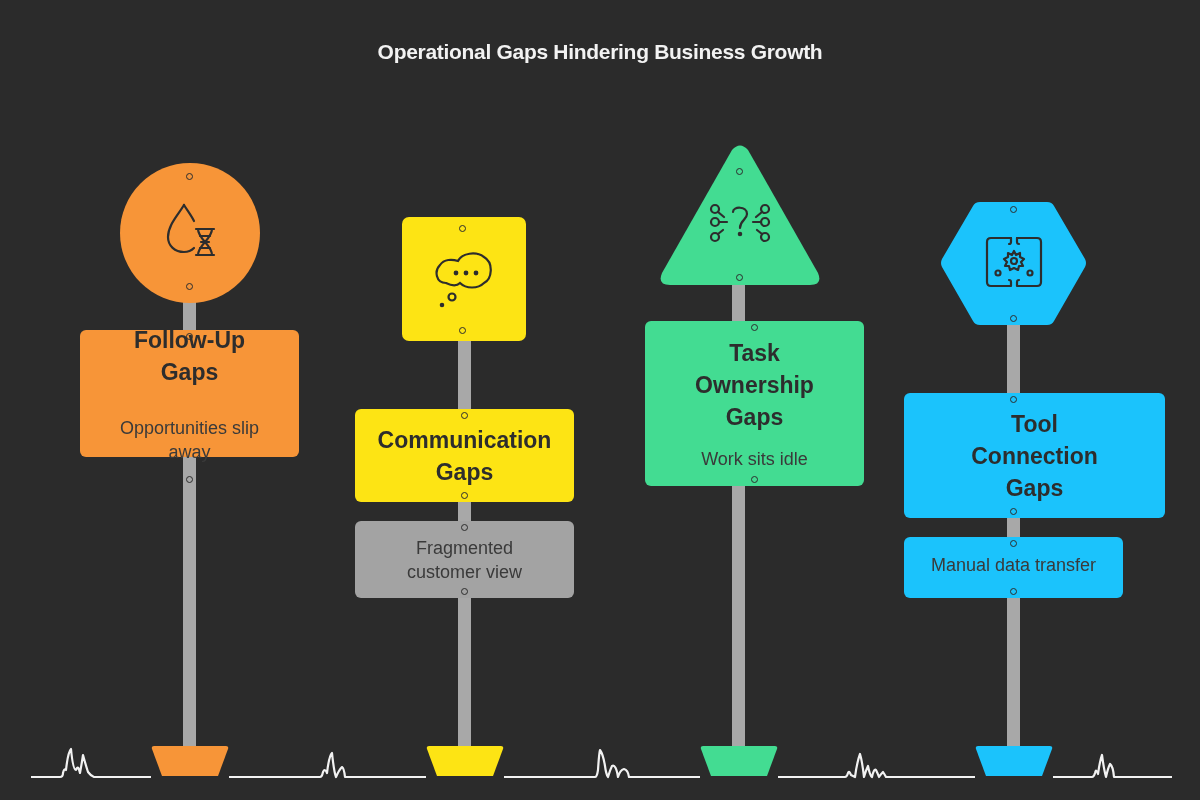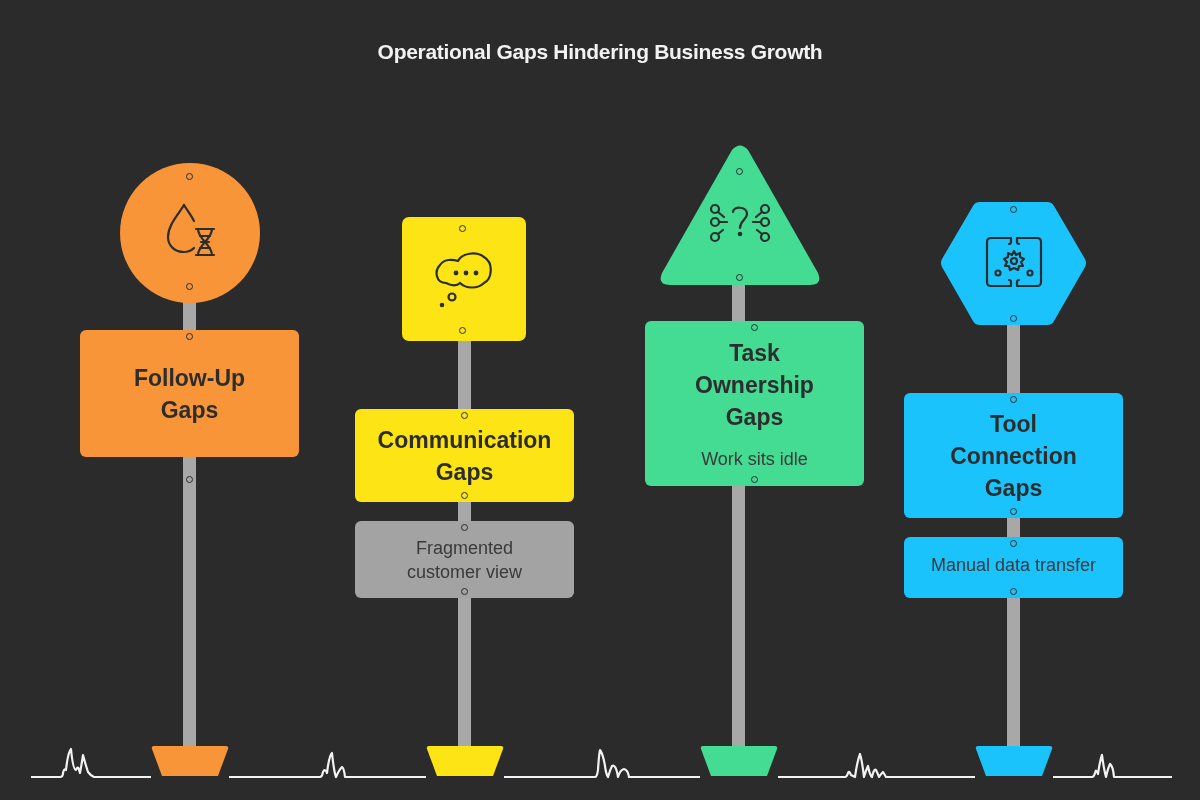--- a/index.html
+++ b/index.html
@@ -51,20 +51,24 @@
         <path d="M40 30 C40 40 54 46 54 56 M54 30 C54 40 40 46 40 56"></path>
         <path d="M42 37 L52 37 M43 43 L51 43 M42 49 L52 49"></path>
       </svg>
     </span>
   </div>
   <div class="board" style="left:80px; top:330px; width:219px; height:127px; background:#f79538;gap:16px;">
     <span class="rivet" style="left:106px; top:3px;"></span>
     <div class="head">
       <div>Follow-Up</div>
       <div>Gaps</div>
+    </div>
+    <div class="desc" style="margin-top:12px;">
+      <div>Opportunities slip</div>
+      <div>away</div>
     </div>
     <span class="rivet" style="left:106px; top:146px;"></span>
   </div>
   <div class="base" style="left:151px; top:746px;">
     <svg width="78" height="31" viewBox="0 0 78 31">
         <path d="M3 0 H75 Q78 0 77 3 L67 30 H11 L1 3 Q0 0 3 0Z" fill="#f79538"></path>
       </svg>
   </div>
 </div>
 
@@ -167,21 +171,21 @@
         <path d="M28 2 V6 Q28 8 26 8"></path>
         <path d="M34 2 H54 Q58 2 58 6 V46 Q58 50 54 50 H34 V46 Q34 44 36 44"></path>
         <path d="M34 2 V6 Q34 8 36 8"></path>
         <circle cx="31" cy="25" r="3"></circle>
         <path d="M31 15 L33 19 L37 17 L37 21 L41 23 L38 26 L40 30 L36 30 L35 34 L31 32 L27 34 L26 30 L22 30 L24 26 L21 23 L25 21 L25 17 L29 19 Z"></path>
         <circle cx="15" cy="37" r="2.5"></circle>
         <circle cx="47" cy="37" r="2.5"></circle>
       </svg>
     </span>
   </div>
-  <div class="board" style="left:904px; top:393px; width:219px; height:125px; background:#1bc3fc;">
+  <div class="board" style="left:904px; top:393px; width:261px; height:125px; background:#1bc3fc;">
     <span class="rivet" style="left:106px; top:3px;"></span>
     <div class="head">
       <div>Tool</div>
       <div>Connection</div>
       <div>Gaps</div>
     </div>
     <span class="rivet" style="left:106px; top:115px;"></span>
   </div>
   <div class="board" style="left:904px; top:537px; width:219px; height:61px; background:#1bc3fc;">
     <span class="rivet" style="left:106px; top:3px;"></span>

